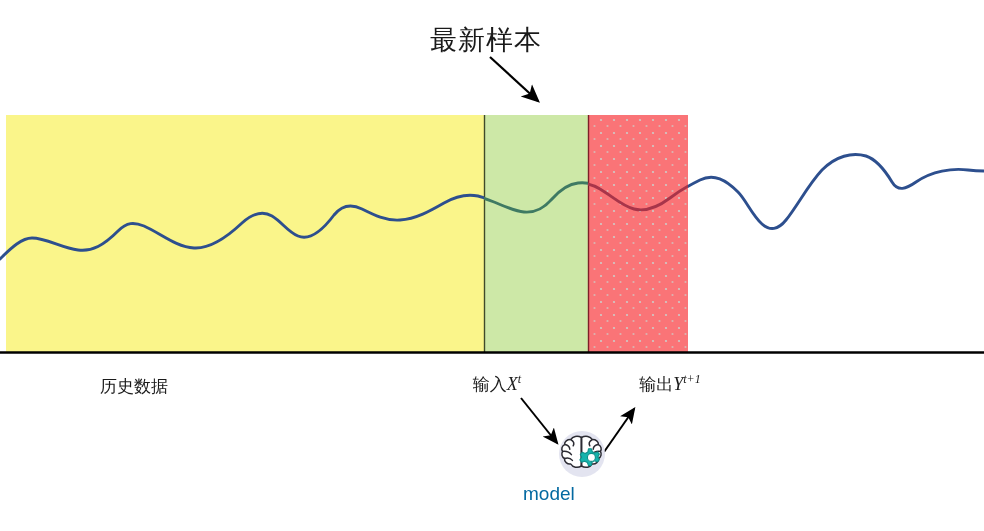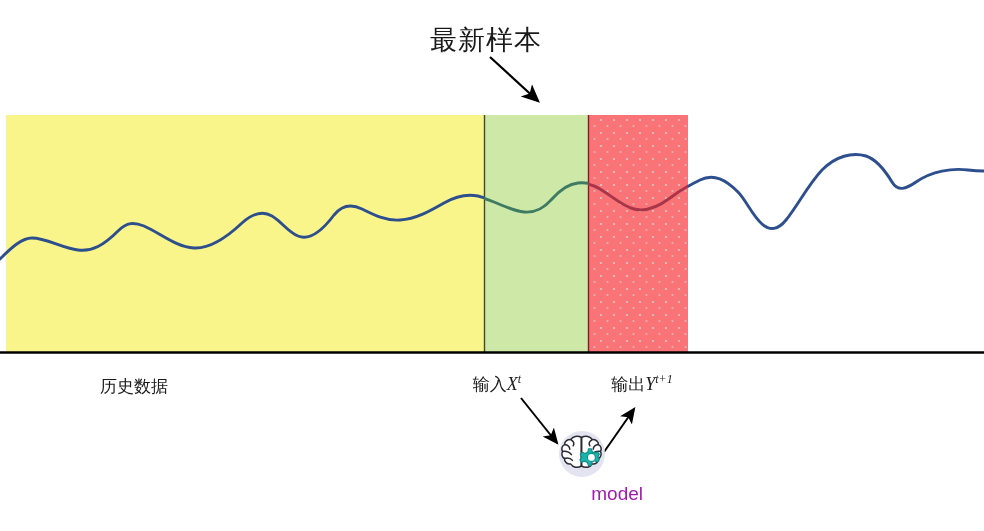--- a/index.html
+++ b/index.html
@@ -50,21 +50,21 @@
     font-size: 17px;
   }
   #label-input {
     left: 439px;
     top: 373px;
     width: 116px;
     text-align: center;
     font-size: 17px;
   }
   #label-output {
-    left: 580px;
+    left: 608px;
     top: 373px;
     width: 124px;
     text-align: center;
     font-size: 17px;
   }
   .mathvar {
     font-family: "Liberation Serif", serif;
     font-style: italic;
     font-size: 18px;
   }
@@ -72,23 +72,23 @@
     font-family: "Liberation Serif", serif;
     font-style: italic;
     font-size: 12px;
     vertical-align: super;
     line-height: 0;
   }
   #label-model {
     left: 523px;
     top: 483px;
     width: 120px;
-    text-align: right;
+    text-align: left;
     font-size: 19px;
-    color: #a21caf;
+    color: #0369a1;
   }
   #model-icon-wrap {
     position: absolute;
     left: 553px;
     top: 428px;
     width: 60px;
     height: 54px;
   }
 </style>
 </head>

